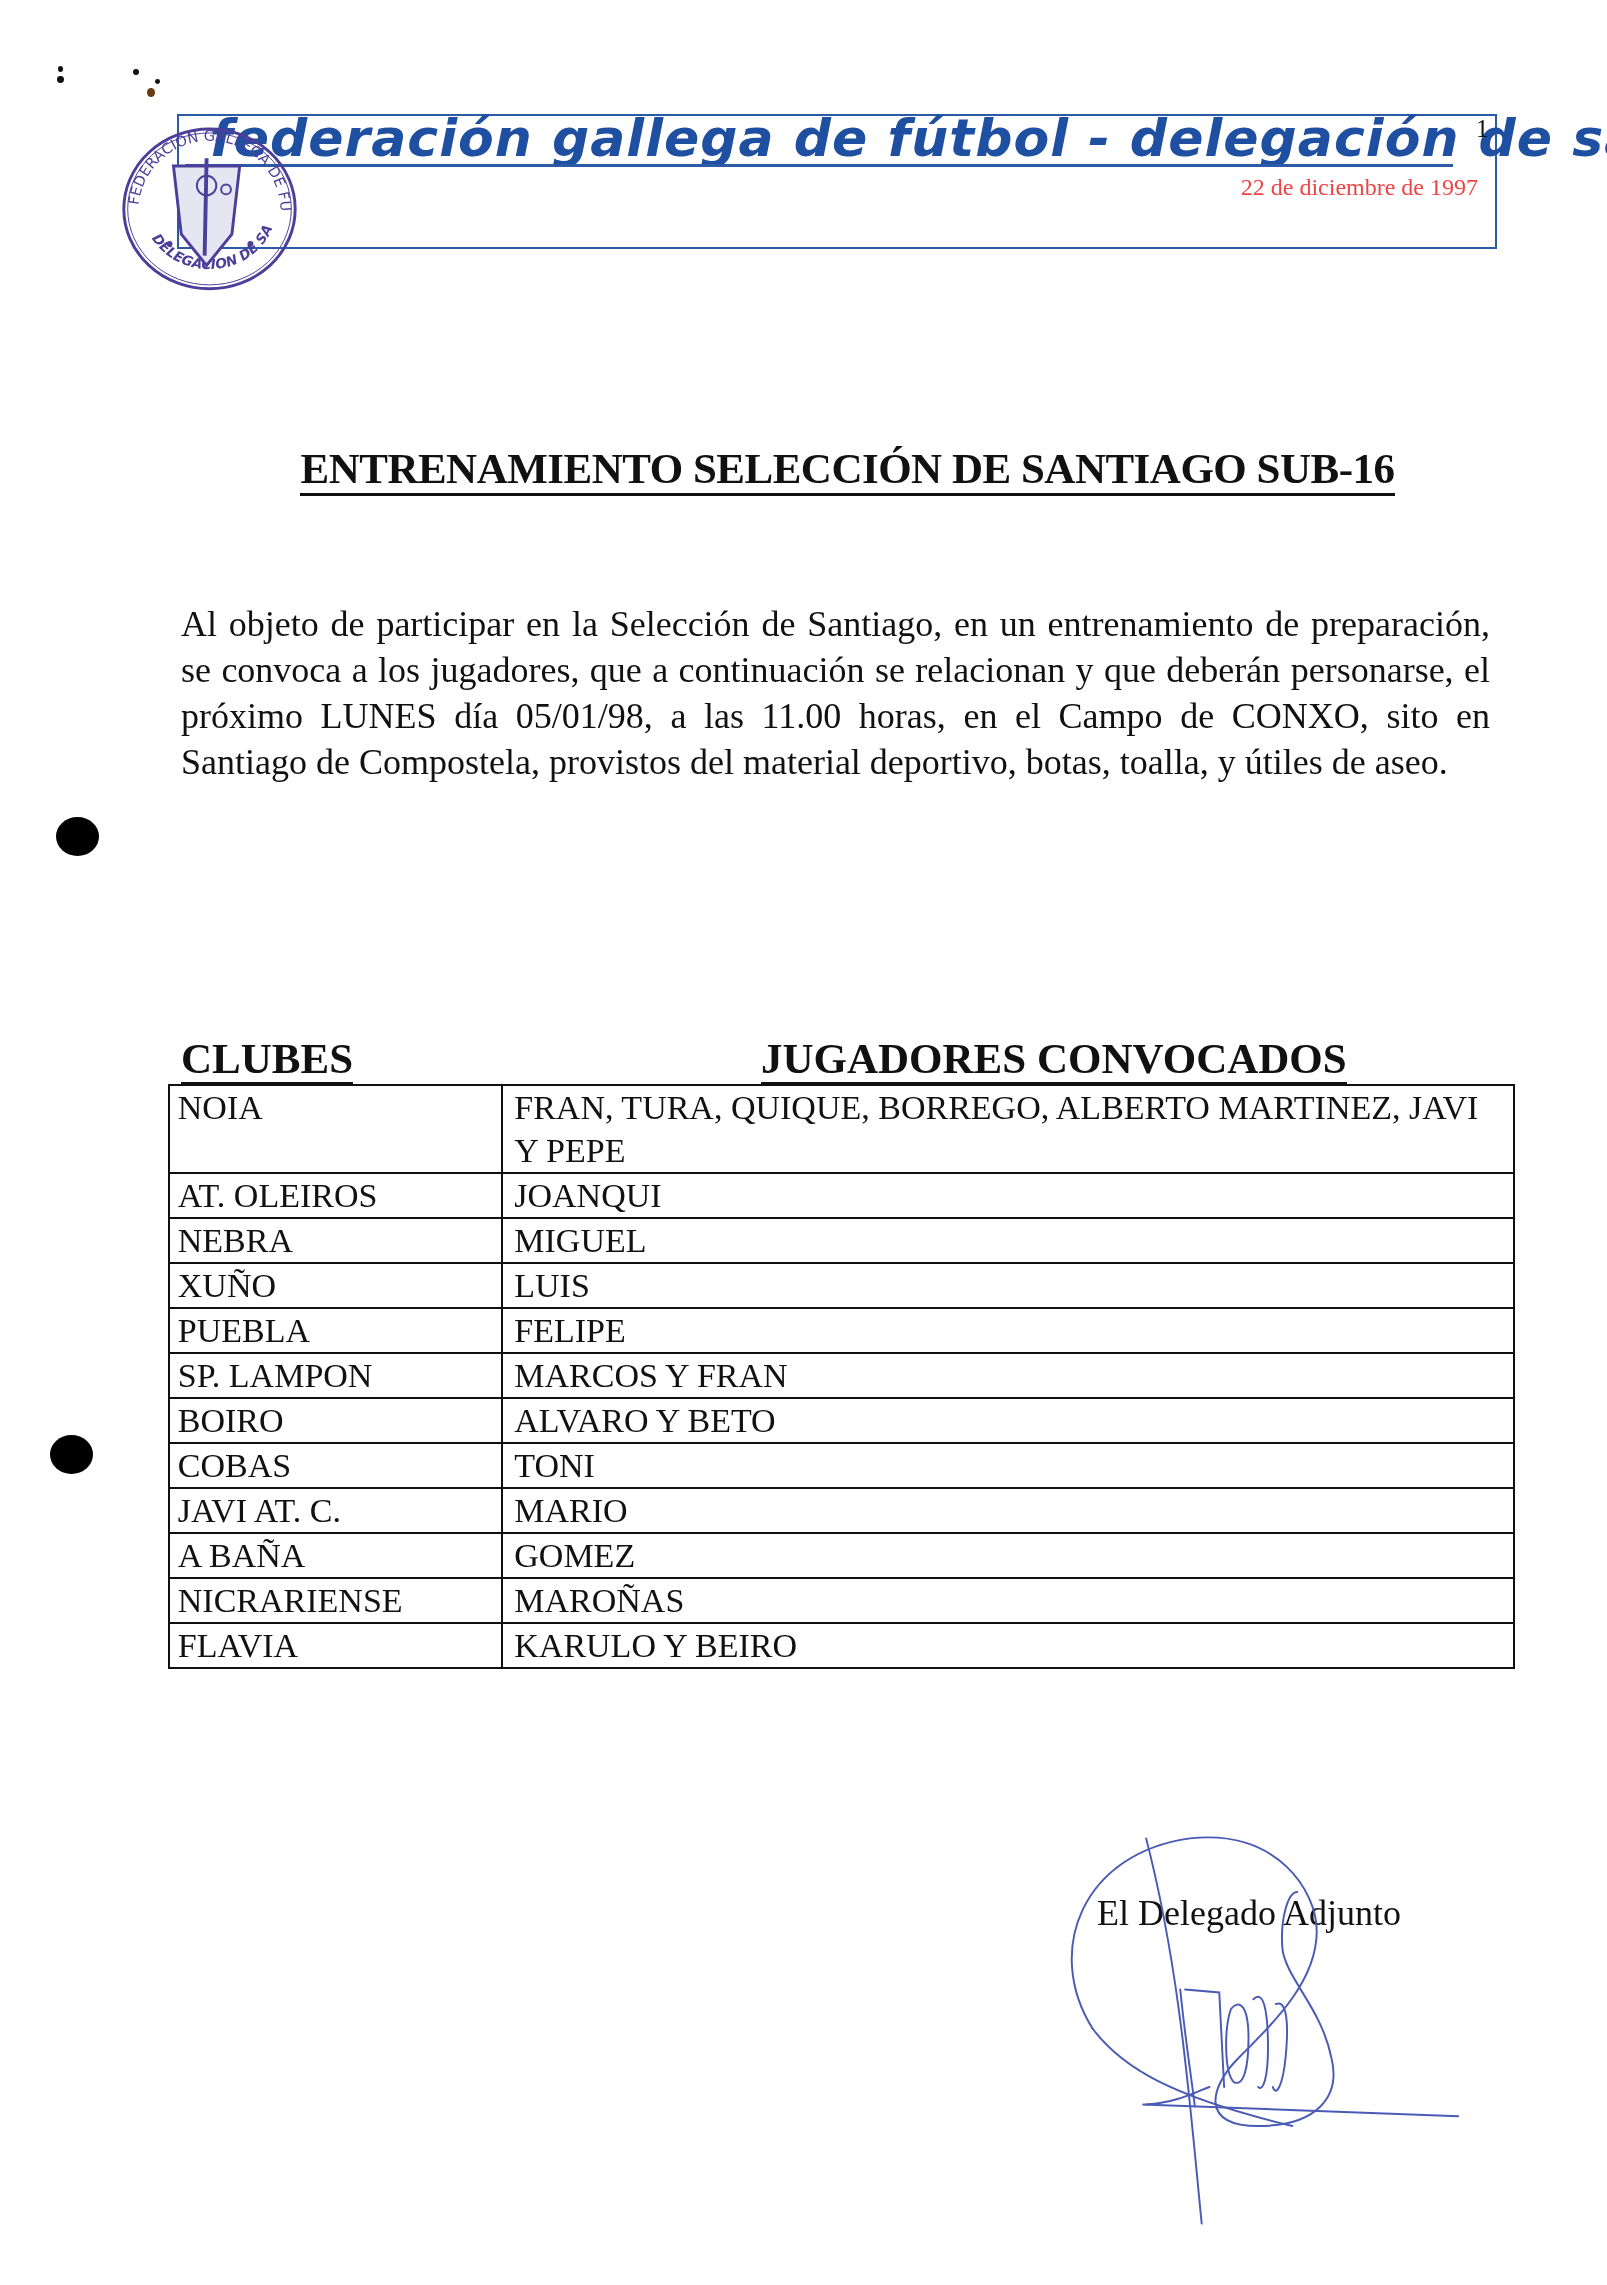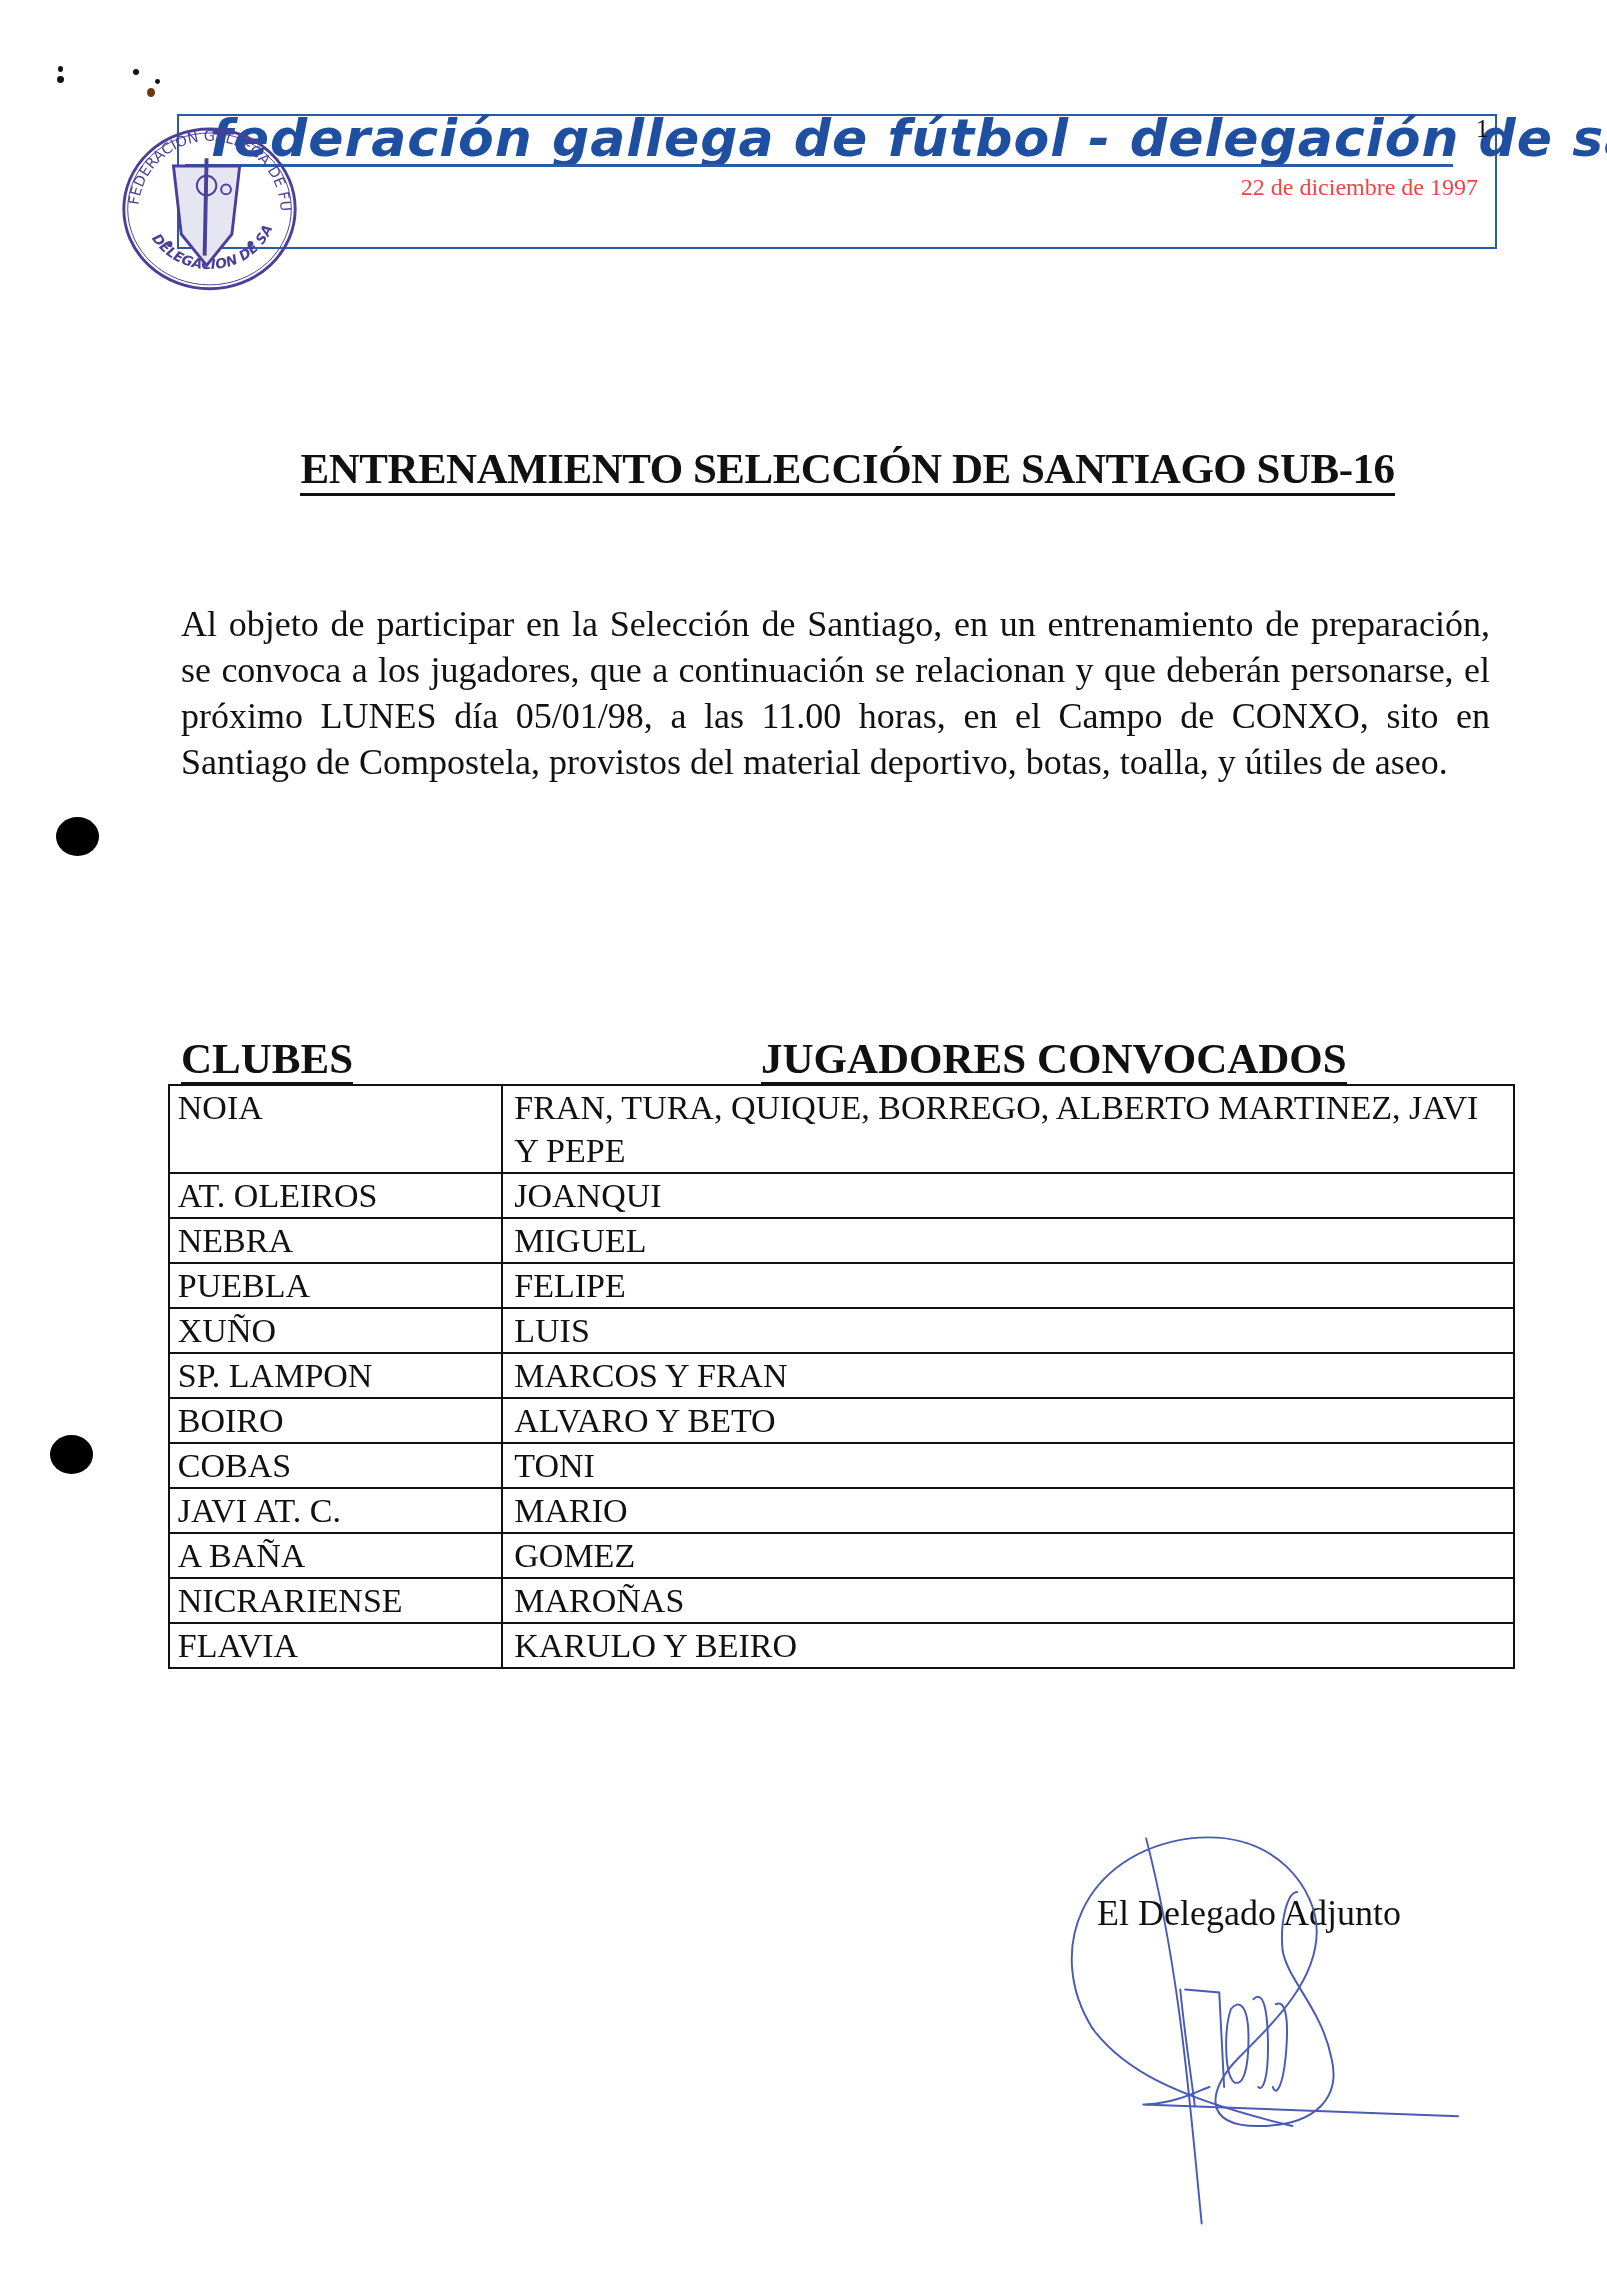--- a/index.html
+++ b/index.html
@@ -92,26 +92,26 @@
       </tr>
     <tr>
         <td class="club">AT. OLEIROS</td>
         <td class="players">JOANQUI</td>
       </tr>
     <tr>
         <td class="club">NEBRA</td>
         <td class="players">MIGUEL</td>
       </tr>
     <tr>
+        <td class="club">XUÑO</td>
+        <td class="players">LUIS</td>
+      </tr>
+    <tr>
         <td class="club">PUEBLA</td>
         <td class="players">FELIPE</td>
-      </tr>
-    <tr>
-        <td class="club">XUÑO</td>
-        <td class="players">LUIS</td>
       </tr>
     <tr>
         <td class="club">SP. LAMPON</td>
         <td class="players">MARCOS Y FRAN</td>
       </tr>
     <tr>
         <td class="club">BOIRO</td>
         <td class="players">ALVARO Y BETO</td>
       </tr>
     <tr>

